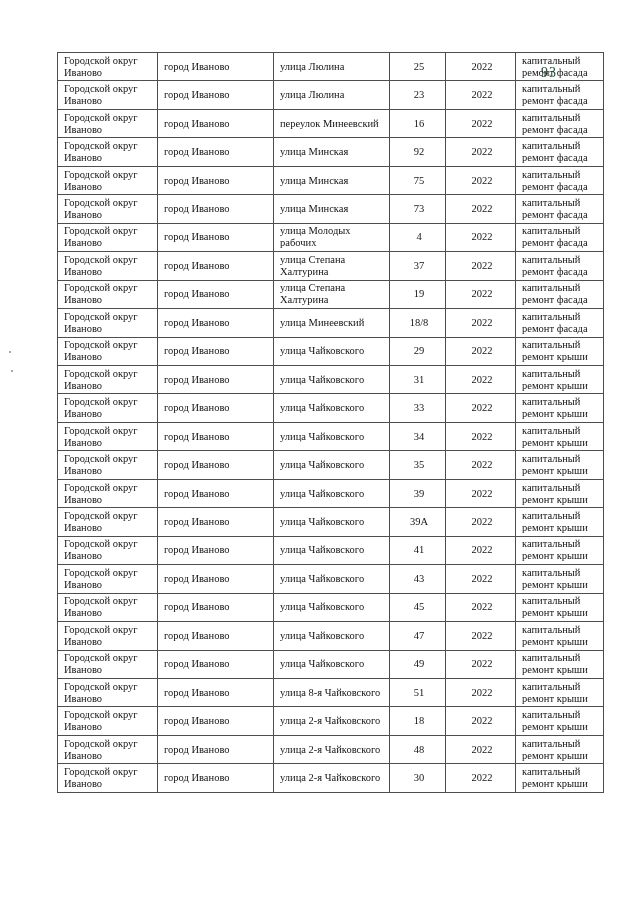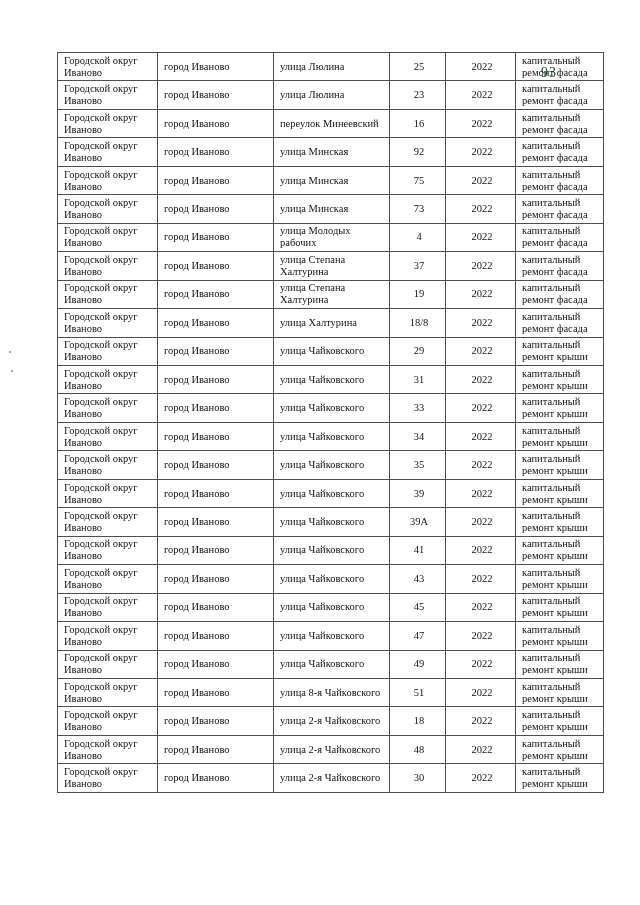--- a/index.html
+++ b/index.html
@@ -151,21 +151,21 @@
     <td class="c-city">город Иваново</td>
     <td class="c-street">улица Степана Халтурина</td>
     <td class="c-house">19</td>
     <td class="c-year">2022</td>
     <td class="c-work">капитальный ремонт фасада</td>
   </tr>
 
   <tr>
     <td class="c-district">Городской округ Иваново</td>
     <td class="c-city">город Иваново</td>
-    <td class="c-street">улица Халтурина</td>
+    <td class="c-street">улица Минеевский</td>
     <td class="c-house">18/8</td>
     <td class="c-year">2022</td>
     <td class="c-work">капитальный ремонт фасада</td>
   </tr>
 
   <tr>
     <td class="c-district">Городской округ Иваново</td>
     <td class="c-city">город Иваново</td>
     <td class="c-street">улица Чайковского</td>
     <td class="c-house">29</td>

